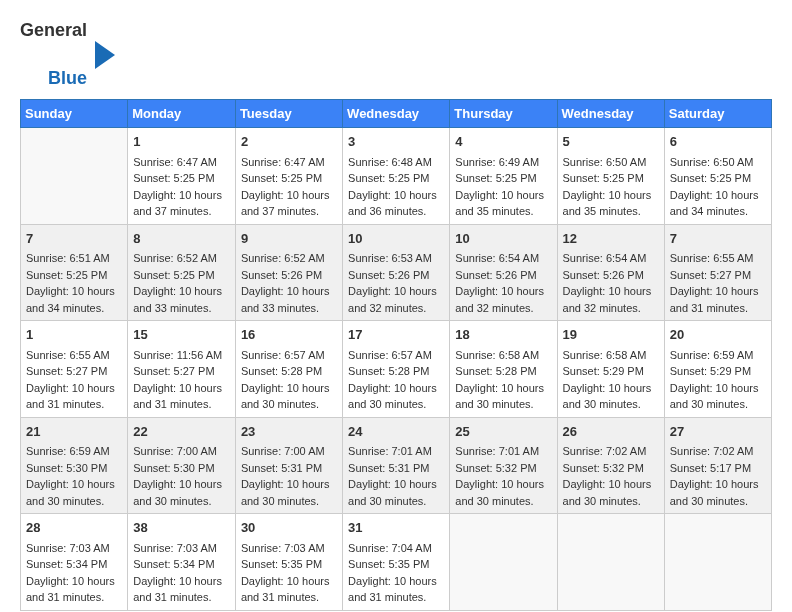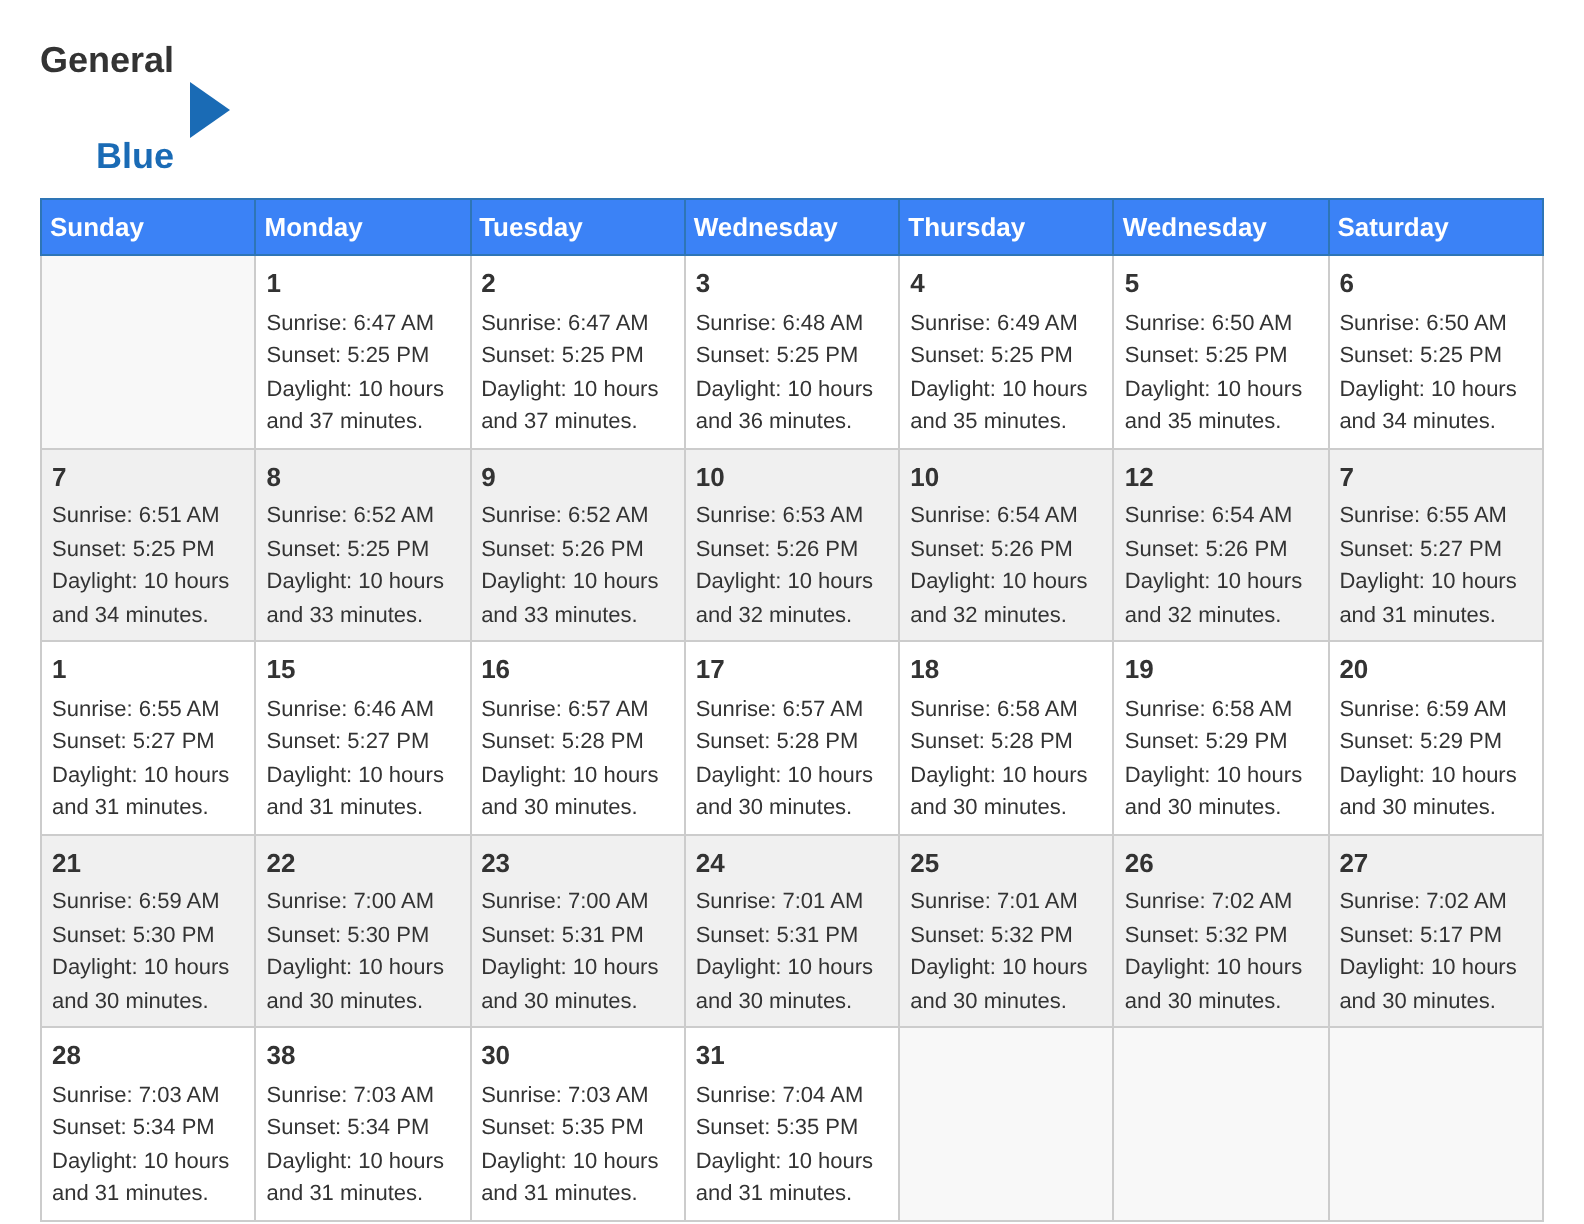--- a/index.html
+++ b/index.html
@@ -200,21 +200,21 @@
       <tr>
         <td>
           <span class="day-num">1</span>
           <div>Sunrise: 6:55 AM</div>
           <div>Sunset: 5:27 PM</div>
           <div>Daylight: 10 hours</div>
           <div>and 31 minutes.</div>
         </td>
         <td>
           <span class="day-num">15</span>
-          <div>Sunrise: 6:46 AM</div>
+          <div>Sunrise: 11:56 AM</div>
           <div>Sunset: 5:27 PM</div>
           <div>Daylight: 10 hours</div>
           <div>and 31 minutes.</div>
         </td>
         <td>
           <span class="day-num">16</span>
           <div>Sunrise: 6:57 AM</div>
           <div>Sunset: 5:28 PM</div>
           <div>Daylight: 10 hours</div>
           <div>and 30 minutes.</div>

